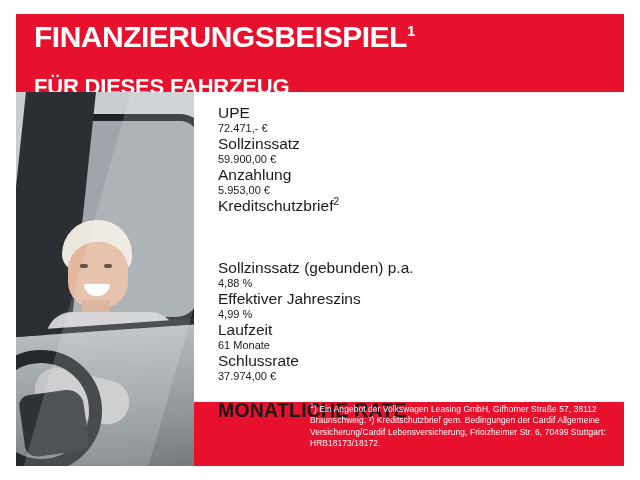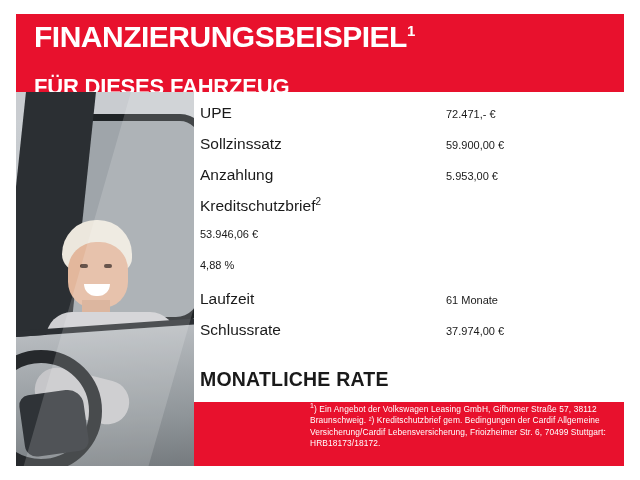--- a/index.html
+++ b/index.html
@@ -232,21 +232,22 @@
     left: 0;
     top: 0;
     width: 430px;
     padding: 12px 0 0 0;
     box-sizing: border-box;
   }
   .row {
     display: flex;
     align-items: baseline;
     height: 31px;
-    padding-left: 6px;
+    padding-left: 24px;
+    flex-direction: column;
   }
   .row .label {
     width: 246px;
     font-size: 15.5px;
     color: #1a1a1a;
     white-space: nowrap;
   }
   .row .label sup {
     font-size: 10px;
     vertical-align: super;
@@ -342,27 +343,31 @@
         <div class="label">Anzahlung</div>
         <div class="value">5.953,00 €</div>
       </div>
 
       <div class="row">
         <div class="label"><span>Kreditschutzbrief</span><sup>2</sup></div>
         <div class="value"></div>
       </div>
 
       <div class="row">
-        <div class="value">53.946,06 €</div>
-      </div>
-
-      <div class="row">
+      </div>
+
+      <div class="row">
+        <div class="label">Sollzinssatz (gebunden) p.a.</div>
         <div class="value">4,88 %</div>
       </div>
 
+      <div class="row">
+        <div class="label">Effektiver Jahreszins</div>
+        <div class="value">4,99 %</div>
+      </div>
 
       <div class="row">
         <div class="label">Laufzeit</div>
         <div class="value">61 Monate</div>
       </div>
 
       <div class="row">
         <div class="label">Schlussrate</div>
         <div class="value">37.974,00 €</div>
       </div>

